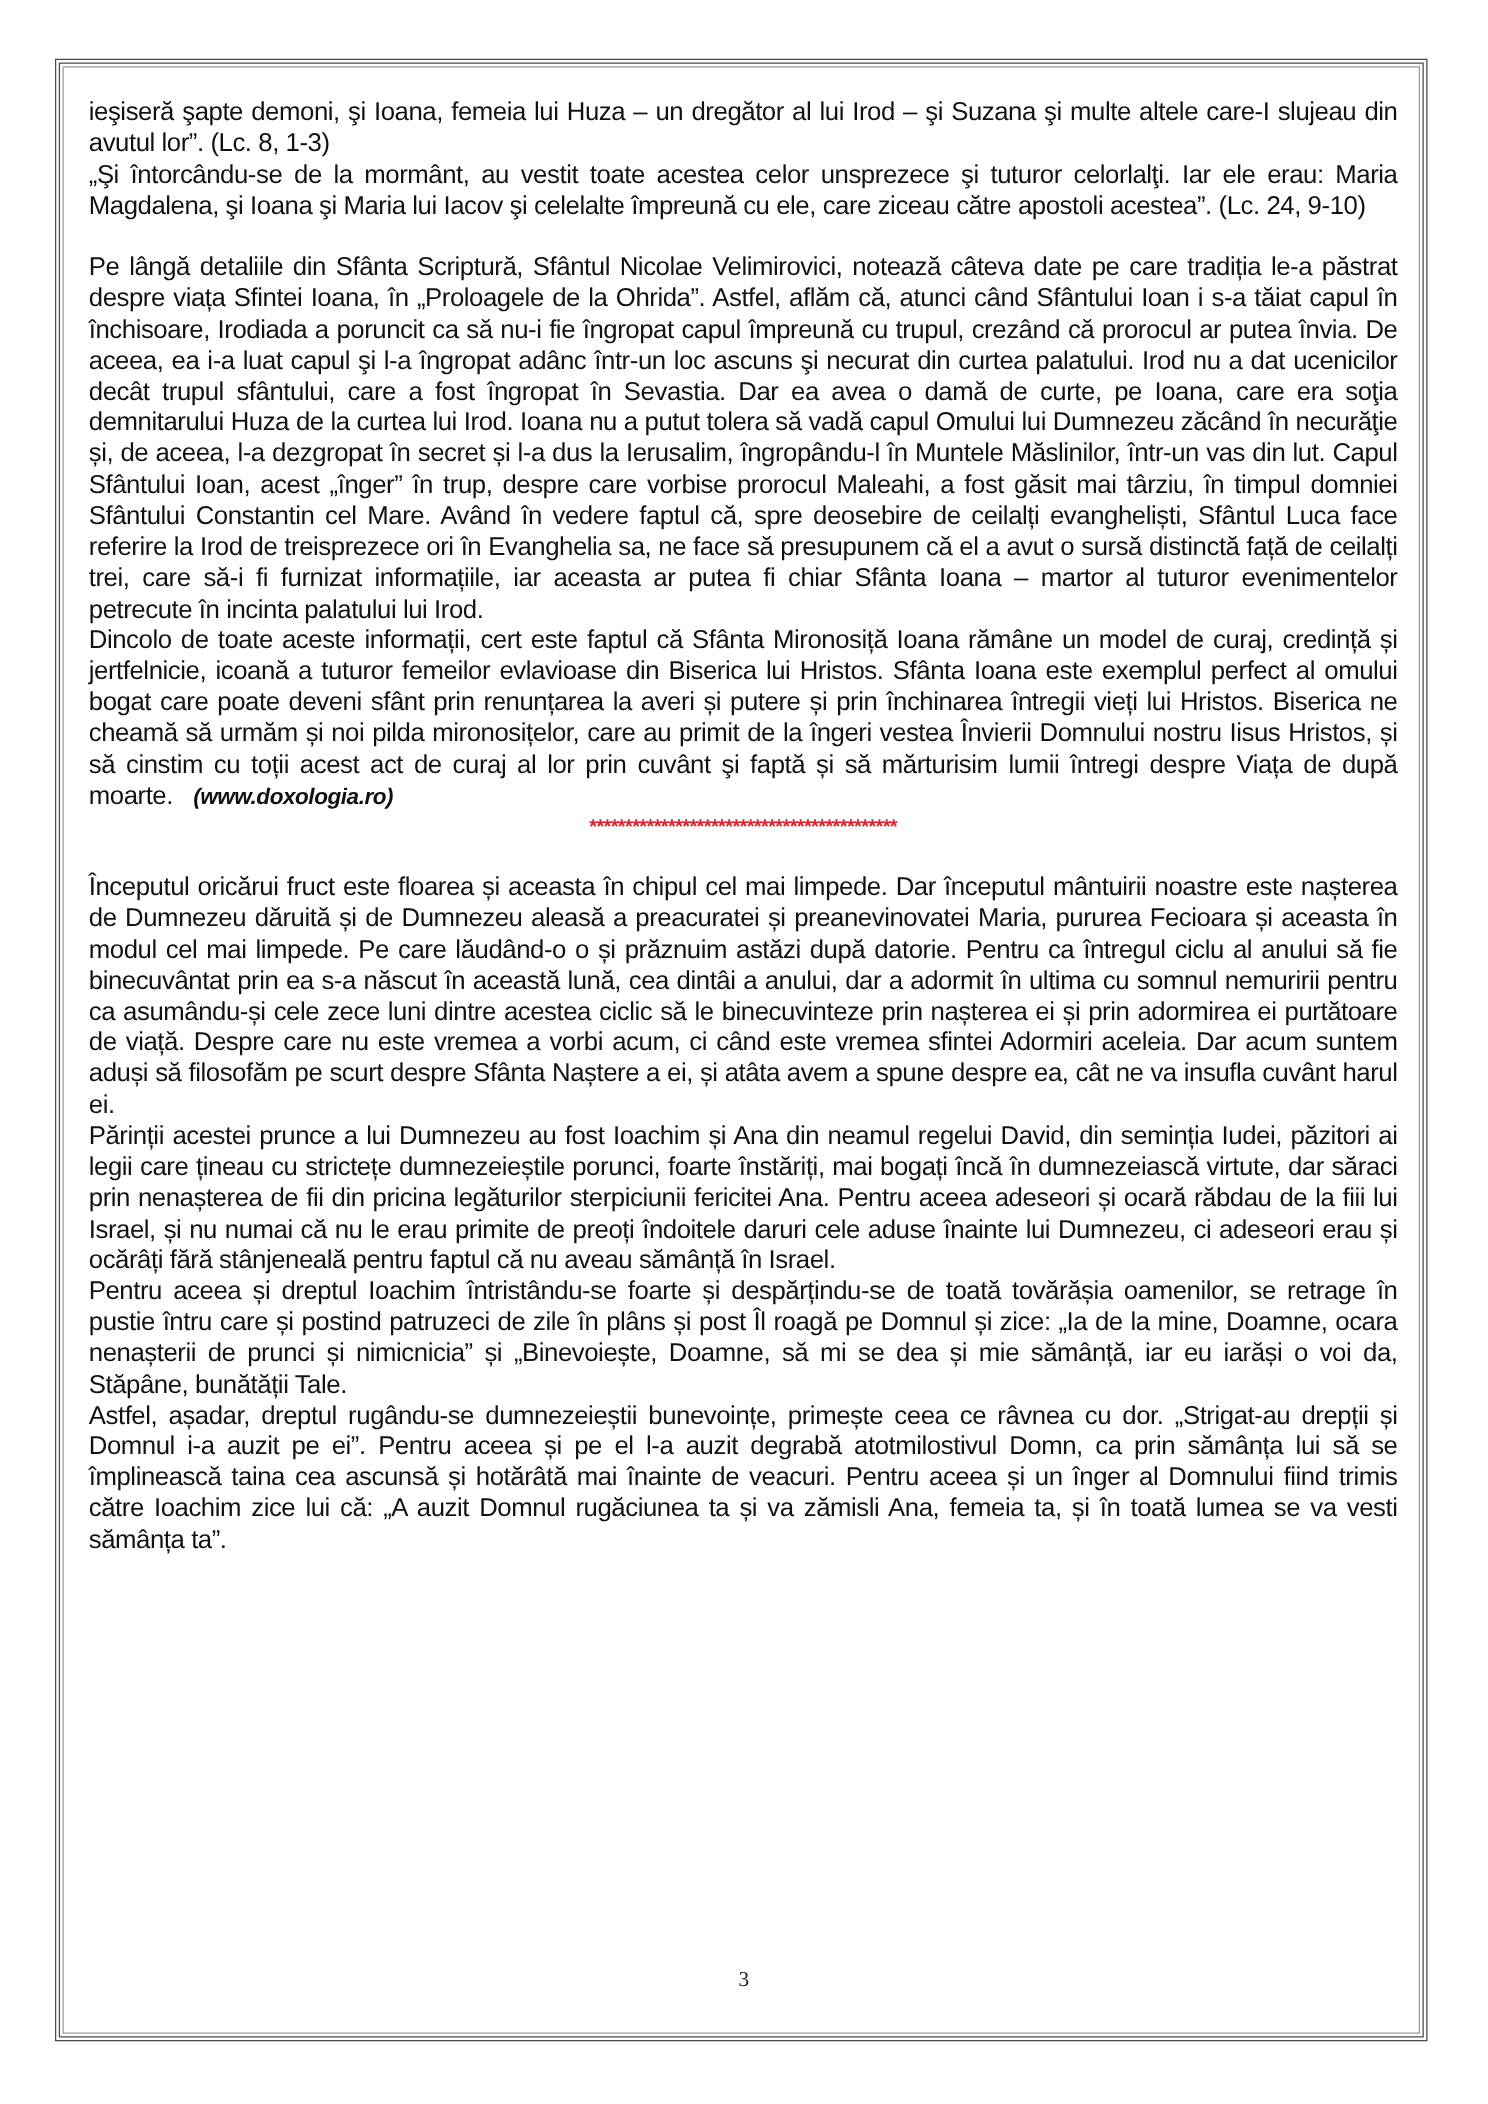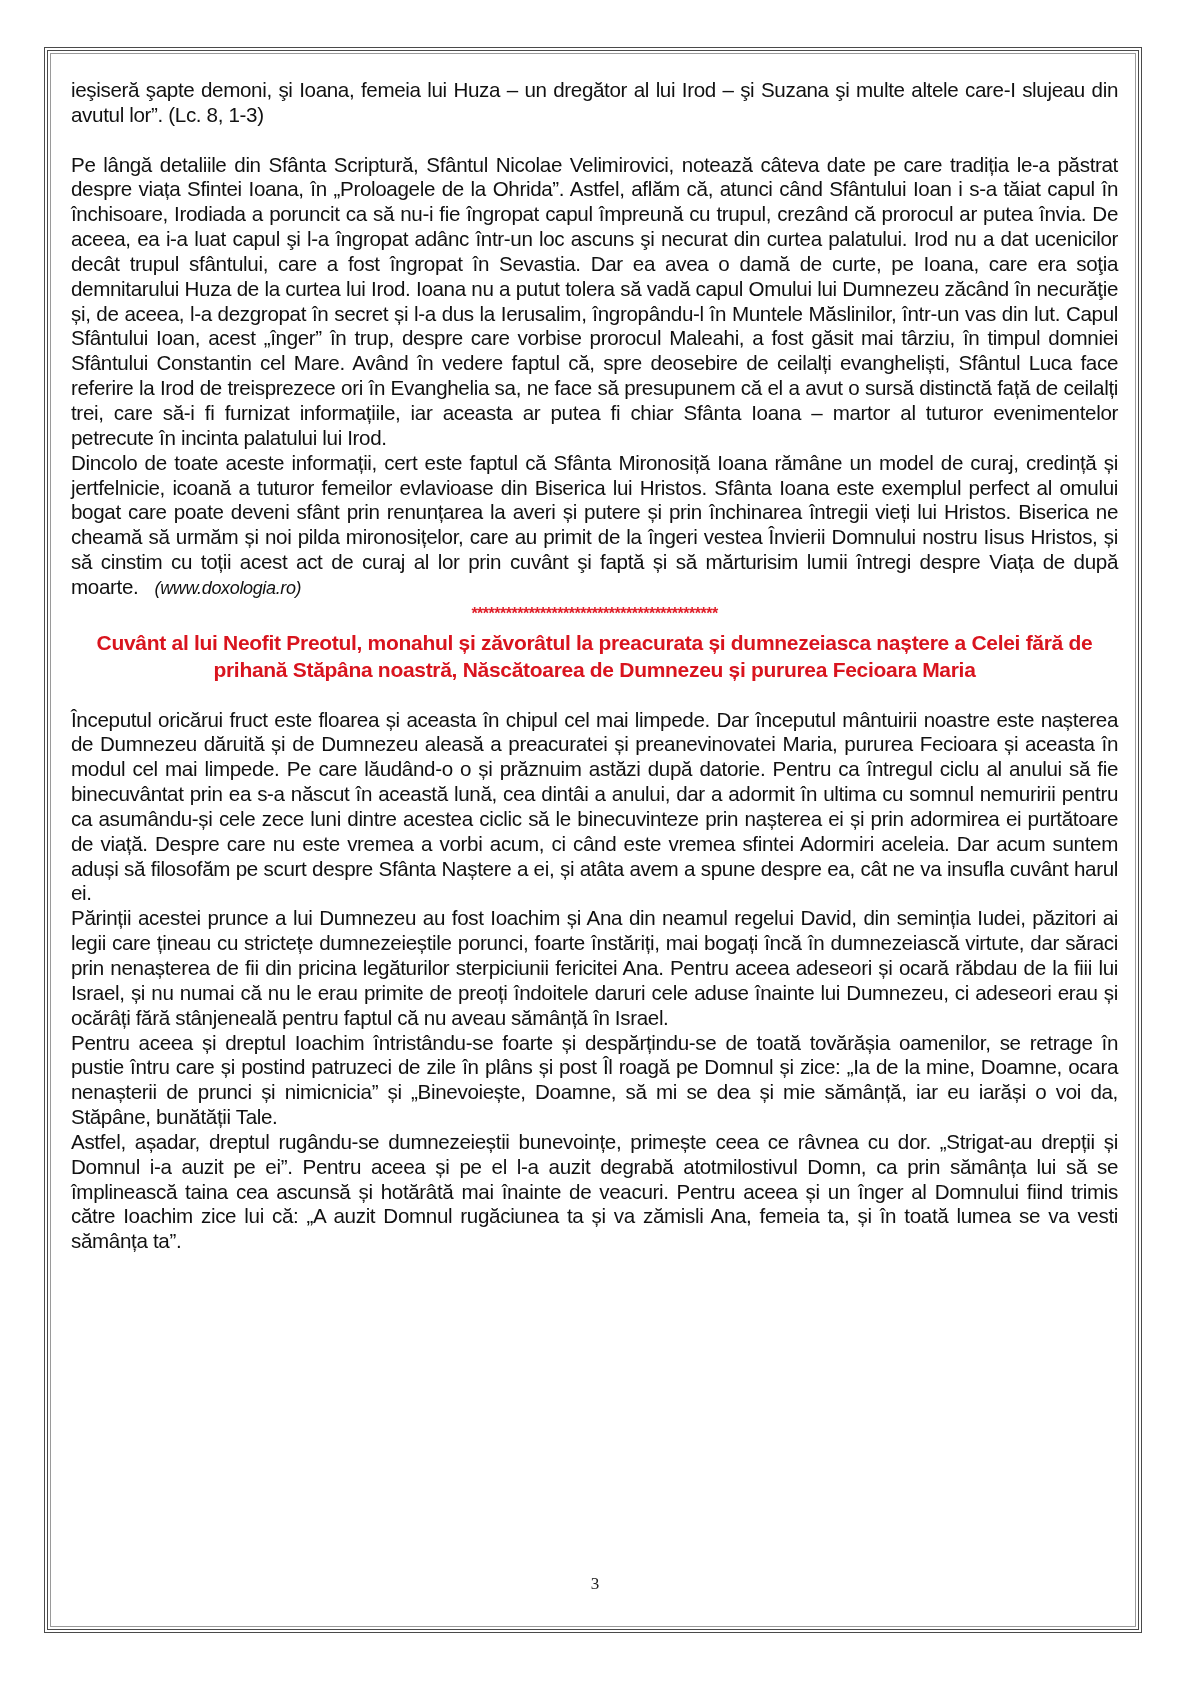--- a/index.html
+++ b/index.html
@@ -13,48 +13,48 @@
     border:1px solid #9a9a9a;
   }
   .content {
     position:absolute; left:71px; top:78px; width:1047px;
     font-family:"Liberation Sans", sans-serif;
     font-size:20.6px; line-height:24.85px; color:#111;
     letter-spacing:-0.35px;
   }
   .content p { margin:0; text-align:justify; text-align-last:left; }
   .blank { height:24.85px; }
-  .src { font-style:italic; font-size:18px; }
+  .src { font-style:italic; font-size:18px;font-weight:bold; }
   .stars {
     text-align:center; color:#e0202a; font-weight:bold; font-size:16px;
     line-height:22px; letter-spacing:-0.5px; margin:2px 0 0 0;
   }
   .heading {
     text-align:center; color:#d9141e; font-weight:bold; font-size:21px;
     line-height:27px; margin:4px 0 0 0; letter-spacing:-0.3px;
   }
   .page-number {
     position:absolute; left:0; width:1190px; top:1574px; text-align:center;
     font-family:"Liberation Serif", serif; font-size:17px; color:#222;
   }
 </style>
 </head>
 <body>
 
 <div class="page-frame"></div>
 
 <div class="content">
   <p>ieşiseră şapte demoni, şi Ioana, femeia lui Huza – un dregător al lui Irod – şi Suzana şi multe altele care-I slujeau din avutul lor”. (Lc. 8, 1-3)</p>
+  <p>„Şi întorcându-se de la mormânt, au vestit toate acestea celor unsprezece şi tuturor celorlalţi. Iar ele erau: Maria Magdalena, şi Ioana şi Maria lui Iacov şi celelalte împreună cu ele, care ziceau către apostoli acestea”. (Lc. 24, 9-10)</p>
   <div class="blank"></div>
   <p>Pe lângă detaliile din Sfânta Scriptură, Sfântul Nicolae Velimirovici, notează câteva date pe care tradiția le-a păstrat despre viața Sfintei Ioana, în „Proloagele de la Ohrida”. Astfel, aflăm că, atunci când Sfântului Ioan i s-a tăiat capul în închisoare, Irodiada a poruncit ca să nu-i fie îngropat capul împreună cu trupul, crezând că prorocul ar putea învia. De aceea, ea i-a luat capul şi l-a îngropat adânc într-un loc ascuns şi necurat din curtea palatului. Irod nu a dat ucenicilor decât trupul sfântului, care a fost îngropat în Sevastia. Dar ea avea o damă de curte, pe Ioana, care era soţia demnitarului Huza de la curtea lui Irod. Ioana nu a putut tolera să vadă capul Omului lui Dumnezeu zăcând în necurăţie și, de aceea, l-a dezgropat în secret și l-a dus la Ierusalim, îngropându-l în Muntele Măslinilor, într-un vas din lut. Capul Sfântului Ioan, acest „înger” în trup, despre care vorbise prorocul Maleahi, a fost găsit mai târziu, în timpul domniei Sfântului Constantin cel Mare. Având în vedere faptul că, spre deosebire de ceilalți evangheliști, Sfântul Luca face referire la Irod de treisprezece ori în Evanghelia sa, ne face să presupunem că el a avut o sursă distinctă față de ceilalți trei, care să-i fi furnizat informațiile, iar aceasta ar putea fi chiar Sfânta Ioana – martor al tuturor evenimentelor petrecute în incinta palatului lui Irod.</p>
   <p><span>Dincolo de toate aceste informații, cert este faptul că Sfânta Mironosiță Ioana rămâne un model de curaj, credință și jertfelnicie, icoană a tuturor femeilor evlavioase din Biserica lui Hristos. Sfânta Ioana este exemplul perfect al omului bogat care poate deveni sfânt prin renunțarea la averi și putere și prin închinarea întregii vieți lui Hristos.  Biserica ne cheamă să urmăm și noi pilda mironosițelor, care au primit de la îngeri vestea Învierii Domnului nostru Iisus Hristos, și să cinstim cu toții acest act de curaj al lor prin cuvânt şi faptă și să mărturisim lumii întregi despre Viața de după moarte.</span>&nbsp;&nbsp; <span class="src">(www.doxologia.ro)</span></p>
 
   <div class="stars">*******************************************</div>
 
-  <div class="heading">Cuvânt al lui Neofit Preotul, monahul și zăvorâtul la preacurata și dumnezeiasca naștere a Celei fără de prihană Stăpâna noastră, Născătoarea de Dumnezeu și pururea Fecioara Maria</div>
 
   <div class="blank"></div>
   <p>Începutul oricărui fruct este floarea și aceasta în chipul cel mai limpede. Dar începutul mântuirii noastre este nașterea de Dumnezeu dăruită și de Dumnezeu aleasă a preacuratei și preanevinovatei Maria, pururea Fecioara și aceasta în modul cel mai limpede. Pe care lăudând-o o și prăznuim astăzi după datorie. Pentru ca întregul ciclu al anului să fie binecuvântat prin ea s-a născut în această lună, cea dintâi a anului, dar a adormit în ultima cu somnul nemuririi pentru ca asumându-și cele zece luni dintre acestea ciclic să le binecuvinteze prin nașterea ei și prin adormirea ei purtătoare de viață. Despre care nu este vremea a vorbi acum, ci când este vremea sfintei Adormiri aceleia. Dar acum suntem aduși să filosofăm pe scurt despre Sfânta Naștere a ei, și atâta avem a spune despre ea, cât ne va insufla cuvânt harul ei.</p>
   <p>Părinții acestei prunce a lui Dumnezeu au fost Ioachim și Ana din neamul regelui David, din seminția Iudei, păzitori ai legii care țineau cu strictețe dumnezeieștile porunci, foarte înstăriți, mai bogați încă în dumnezeiască virtute, dar săraci prin nenașterea de fii din pricina legăturilor sterpiciunii fericitei Ana. Pentru aceea adeseori și ocară răbdau de la fiii lui Israel, și nu numai că nu le erau primite de preoți îndoitele daruri cele aduse înainte lui Dumnezeu, ci adeseori erau și ocărâți fără stânjeneală pentru faptul că nu aveau sămânță în Israel.</p>
   <p>Pentru aceea și dreptul Ioachim întristându-se foarte și despărțindu-se de toată tovărășia oamenilor, se retrage în pustie întru care și postind patruzeci de zile în plâns și post Îl roagă pe Domnul și zice: „Ia de la mine, Doamne, ocara nenașterii de prunci și nimicnicia” și „Binevoiește, Doamne, să mi se dea și mie sămânță, iar eu iarăși o voi da, Stăpâne, bunătății Tale.</p>
   <p>Astfel, așadar, dreptul rugându-se dumnezeieștii bunevoințe, primește ceea ce râvnea cu dor. „Strigat-au drepții și Domnul i-a auzit pe ei”. Pentru aceea și pe el l-a auzit degrabă atotmilostivul Domn, ca prin sămânța lui să se împlinească taina cea ascunsă și hotărâtă mai înainte de veacuri. Pentru aceea și un înger al Domnului fiind trimis către Ioachim zice lui că: „A auzit Domnul rugăciunea ta și va zămisli Ana, femeia ta, și în toată lumea se va vesti sămânța ta”.</p>
 </div>
 
 <div class="page-number">3</div>
 

